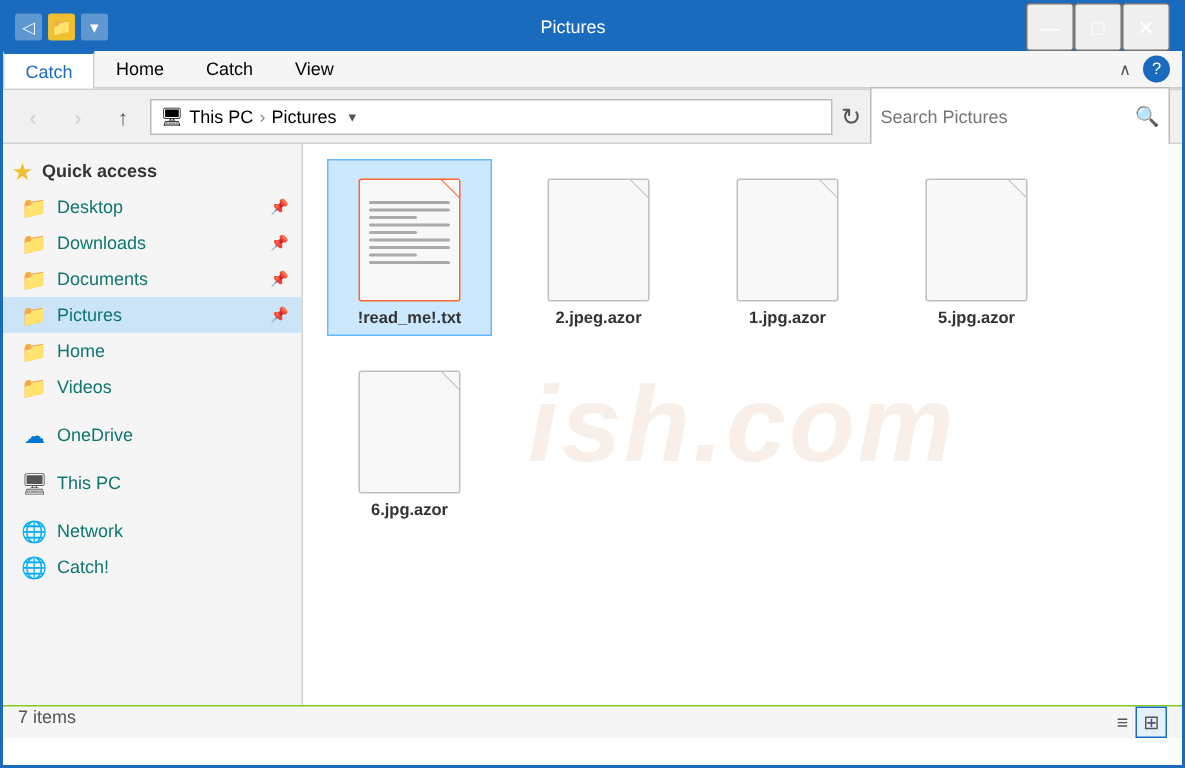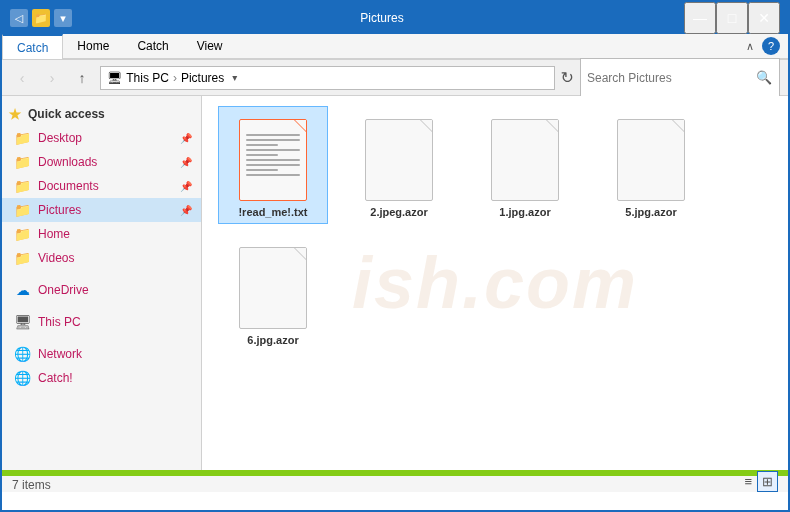--- a/index.html
+++ b/index.html
@@ -87,21 +87,21 @@
       align-items: center;
       padding: 3px 8px 3px 12px;
       cursor: pointer;
       gap: 6px;
       height: 24px;
     }
     .sidebar-item.active { background: #cce4f7; }
     .sidebar-item.section-header { font-weight: 600; padding-left: 4px; gap: 4px; }
     .sidebar-icon { font-size: 14px; width: 18px; text-align: center; }
     .sidebar-pin { font-size: 10px; color: #1a6bbd; margin-left: auto; }
-    .sidebar-label { font-size: 12px; color: #be185d; }
+    .sidebar-label { font-size: 12px; color: #0f766e; }
     .section-header .sidebar-label { font-size: 12px; color: #333; font-weight: 600; }
     .sidebar-sep { height: 8px; }
 
     
     .content-area {
       flex: 1;
       background: #fff;
       position: relative;
       overflow: hidden;
       padding: 10px 16px;
@@ -199,23 +199,23 @@
       margin-top: 4px;
       color: #333;
       word-break: break-all;
       line-height: 1.3;
     }
 
     
     .status-bar {
       height: 22px;
       background: #f5f5f5;
-      border-top: 6px solid #84cc16;
-      display: flex;
-      align-items: flex-end;
+      border-top: 1px solid #84cc16;
+      display: flex;
+      align-items: flex-start;
       padding: 0 10px;
       font-size: 12px;
       color: #555;
     }
     .status-bar .spacer { flex: 1; }
     .view-btn { background: none; border: 1px solid transparent; padding: 2px 4px; cursor: pointer; font-size: 13px; color: #555; }
     .view-btn.active { border-color: #1a6bbd; background: #e5f0ff; }
   </style>
 </head>
 <body>

